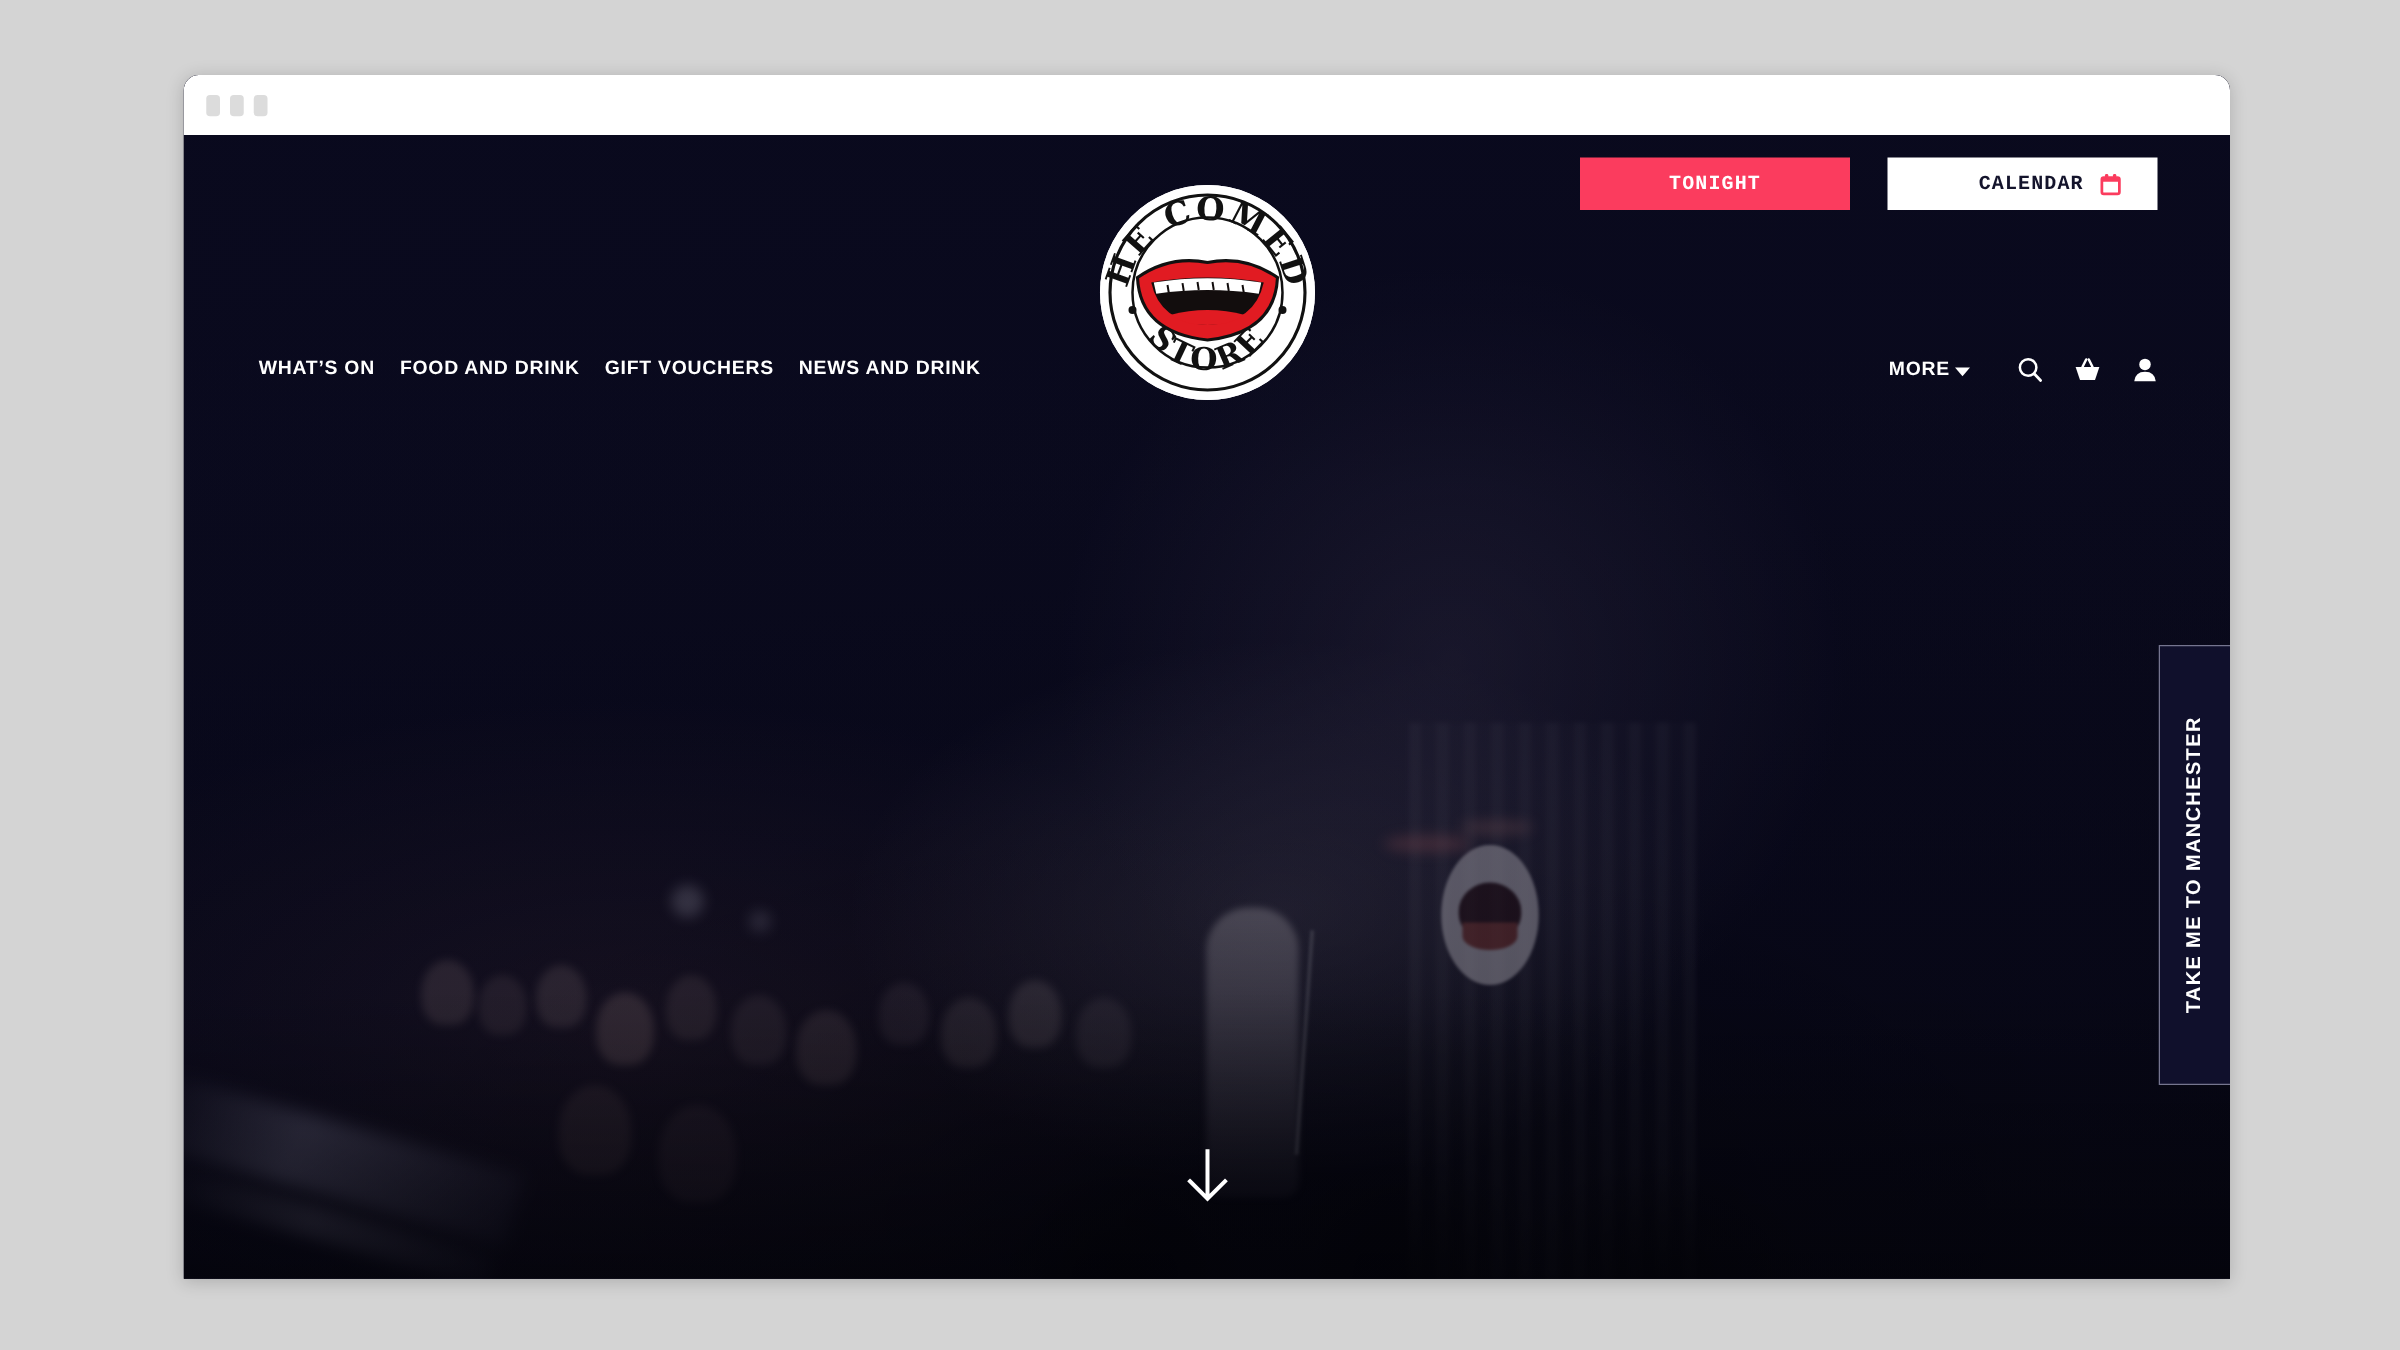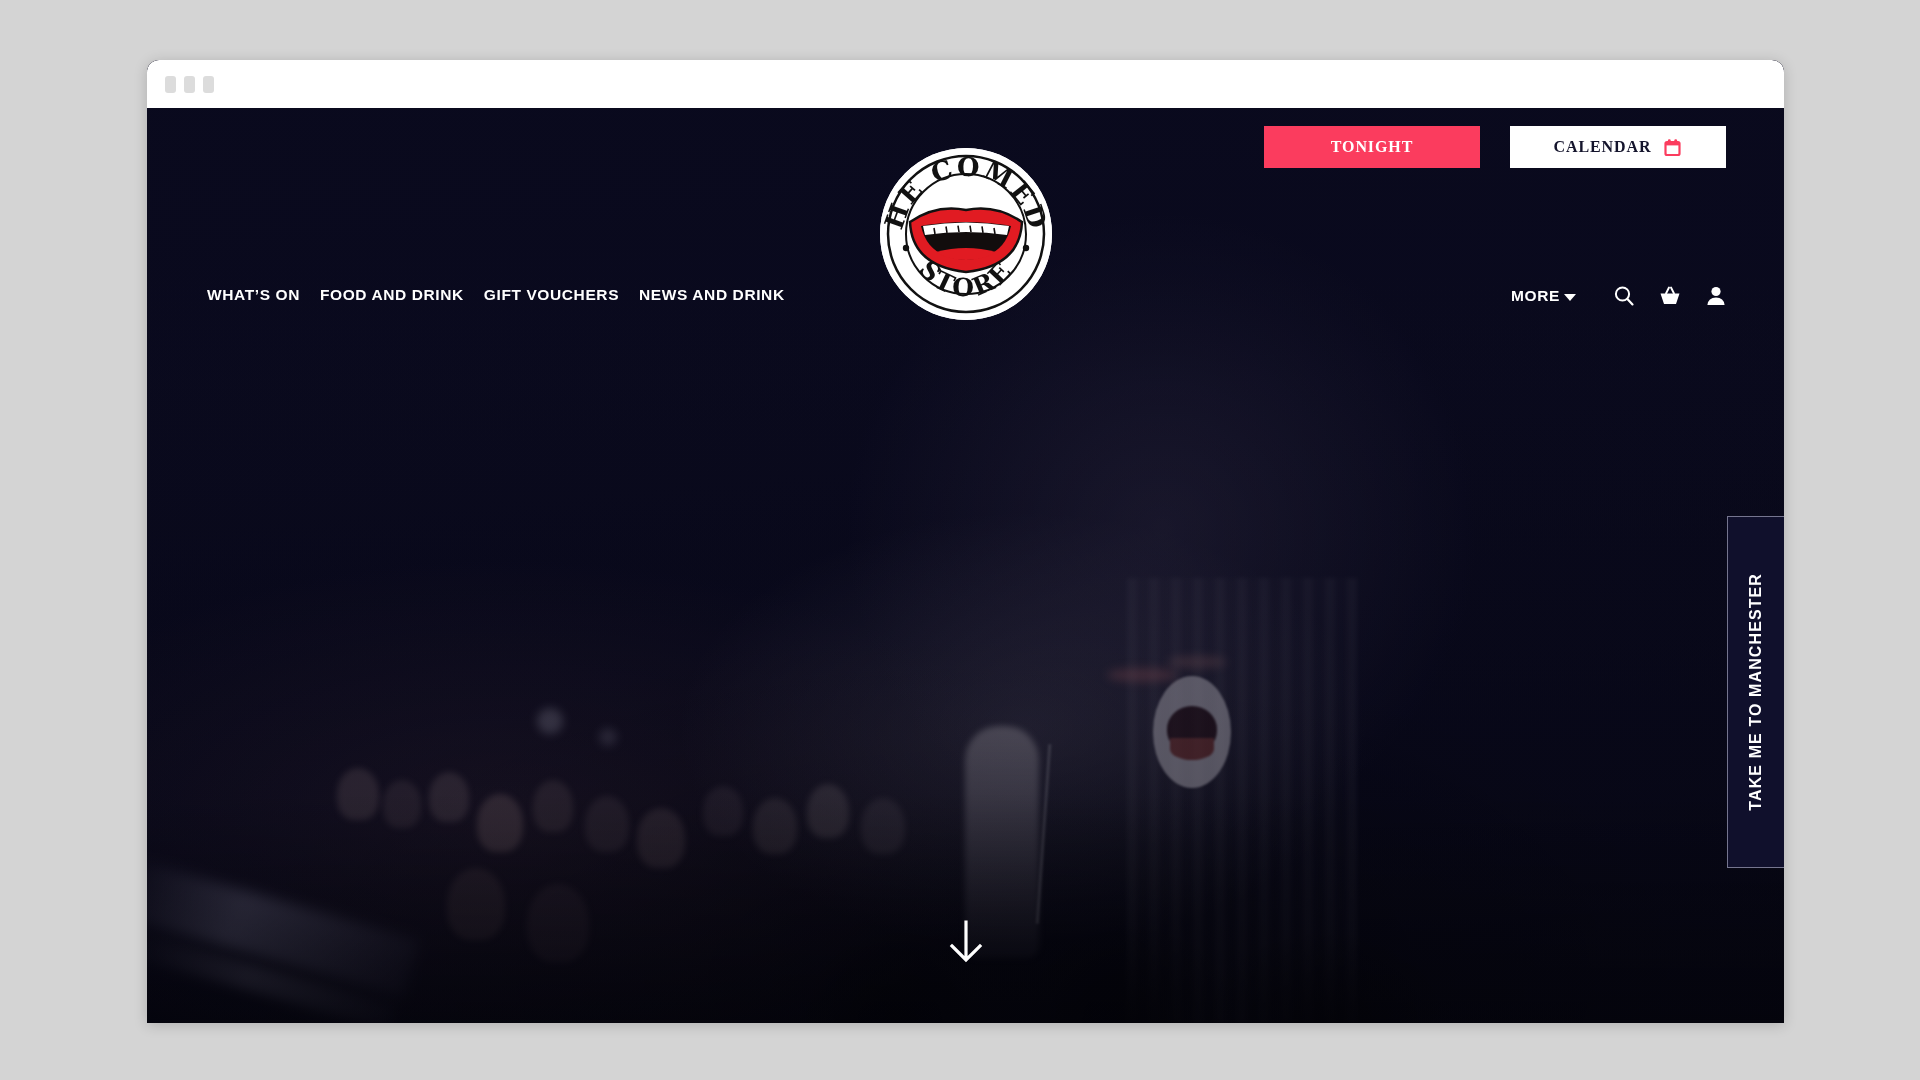--- a/index.html
+++ b/index.html
@@ -165,24 +165,24 @@
     height: 42px;
     display: flex; align-items: center; justify-content: center;
     gap: 12px;
     padding: 0 28px;
     min-width: 216px;
     font-size: 16px;
     font-weight: bold;
     letter-spacing: 0.9px;
     cursor: pointer;
     border: none;
-    font-family: Liberation Serif, serif;
+    font-family: Liberation Mono, monospace;
   }
   #tonight-button { background: #fb3c5e; color: #ffffff; }
-  #calendar-button { background: #ffffff; color: #14142c; }
+  #calendar-button { background: #ffffff; color: #14142c; justify-content: flex-end; }
 
   #main-nav {
     position: absolute;
     left: 60px; top: 178px;
     display: flex; align-items: center; gap: 20px;
   }
   .nav-link {
     color: #ffffff;
     font-size: 15.5px;
     font-weight: bold;

